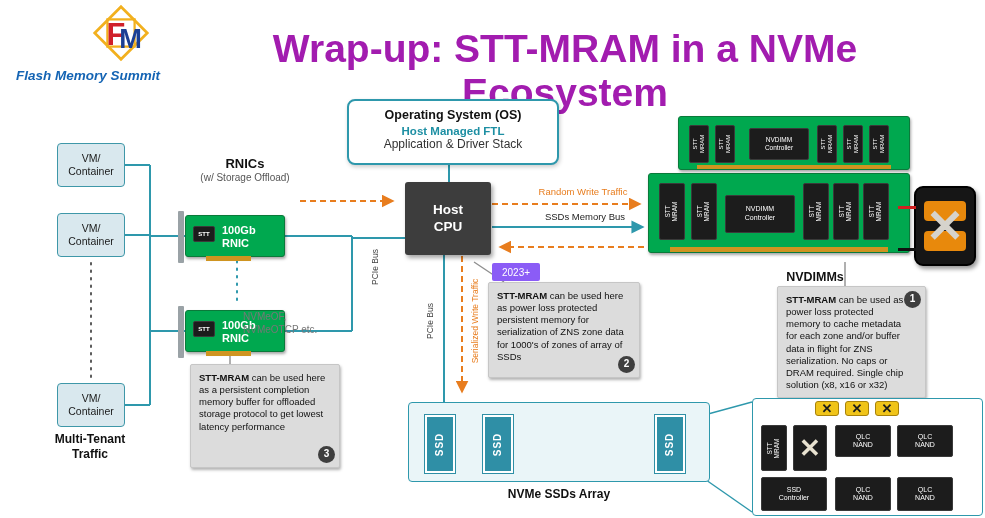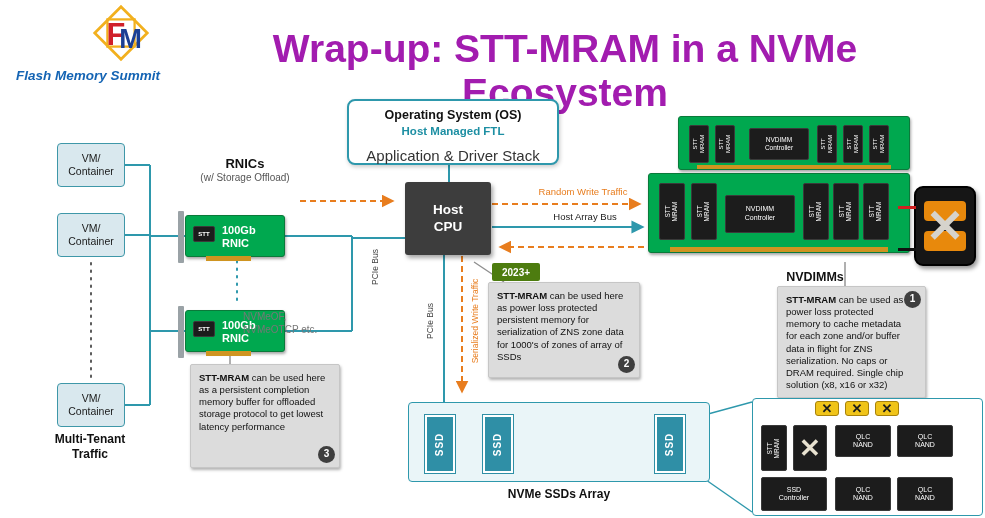--- a/index.html
+++ b/index.html
@@ -24,30 +24,30 @@
   .chip  { position:absolute; background:#1c1c1c; border:1px solid #3a3a3a; border-radius:2px;
            color:#fff; display:flex; align-items:center; justify-content:center; text-align:center; overflow:hidden; }
   .vtext { transform:rotate(-90deg); white-space:pre-line; line-height:1.15; }
 
   .rnic-label { color:#fff; font-weight:bold; font-size:11px; line-height:1.15; text-align:left; white-space:pre-line; }
 
   .osbox { background:#fff; border:2px solid #2e98ac; border-radius:8px; text-align:center;
            box-shadow:1px 2px 4px rgba(0,0,0,.2); padding-top:7px; }
   .osbox .t1 { font-size:12.5px; font-weight:bold; color:#111; }
   .osbox .t2 { font-size:11.5px; font-weight:bold; color:#1d8fa3; margin-top:3px; }
-  .osbox .t3 { font-size:15px; color:#333; margin-top:10px; }
+  .osbox .t3 { font-size:12px; color:#333; margin-top:0; }
 
   .hostcpu { background:#3d3d3d; border-radius:3px; color:#fff; font-weight:bold; font-size:13.5px;
              display:flex; align-items:center; justify-content:center; text-align:center; line-height:1.25;
              box-shadow:2px 3px 4px rgba(0,0,0,.35); }
 
   .buslabel { font-size:9.5px; text-align:center; }
   .rot { transform:rotate(-90deg); font-size:8.5px; text-align:center; }
 
-  .badge { background:#4d7c0f; color:#fff; font-weight:bold; font-size:10px; border-radius:2px;
+  .badge { background:#8b5cf6; color:#fff; font-weight:normal; font-size:10px; border-radius:2px;
            display:flex; align-items:center; justify-content:center; }
 
   .callout { background:#dcdcdc; border:1px solid #c6c6c6; border-radius:2px; padding:7px 9px 7px 8px;
              font-size:9.5px; line-height:1.28; color:#111; box-shadow:1px 2px 3px rgba(0,0,0,.3); }
   .num { position:absolute; width:17px; height:17px; border-radius:50%; background:#3f3f3f; color:#fff;
          font-size:10px; font-weight:bold; display:flex; align-items:center; justify-content:center; z-index:3; }
 
   .ssdarray { background:#eaf5f8; border:1.5px solid #2e98ac; border-radius:4px; }
   .ssd { background:#2f8fa6; border:2px solid #fff; outline:1px solid #2f8fa6;
          display:flex; align-items:center; justify-content:center; }
@@ -157,21 +157,21 @@
   <div class="abs osbox" style="left:347px; top:99px; width:212px; height:66px;">
     <div class="t1">Operating System (OS)</div>
     <div class="t2">Host Managed FTL</div>
     <div class="t3">Application &amp; Driver Stack</div>
   </div>
 
   <div class="abs hostcpu pre" style="left:405px; top:182px; width:86px; height:73px;">Host
 CPU</div>
 
   <div class="abs buslabel" style="left:518px; top:186px; width:130px; color:#e87d1e;">Random Write Traffic</div>
-  <div class="abs buslabel" style="left:525px; top:211px; width:120px; color:#222;">Host Array Bus</div>
+  <div class="abs buslabel" style="left:525px; top:211px; width:120px; color:#222;">SSDs Memory Bus</div>
   <div class="abs rot" style="left:345px; top:262px; width:60px; color:#444;">PCIe Bus</div>
   <div class="abs rot" style="left:400px; top:316px; width:60px; color:#444;">PCIe Bus</div>
   <div class="abs rot" style="left:420px; top:316px; width:110px; color:#e87d1e;">Serialized Write Traffic</div>
 
   <div class="abs board" style="left:678px; top:116px; width:232px; height:54px;">
     <div class="chip" style="left:10px; top:8px; width:20px; height:38px;">
         <span class="vtext" style="font-size:6px;">STT
 MRAM</span>
       </div>
     <div class="chip" style="left:36px; top:8px; width:20px; height:38px;">

